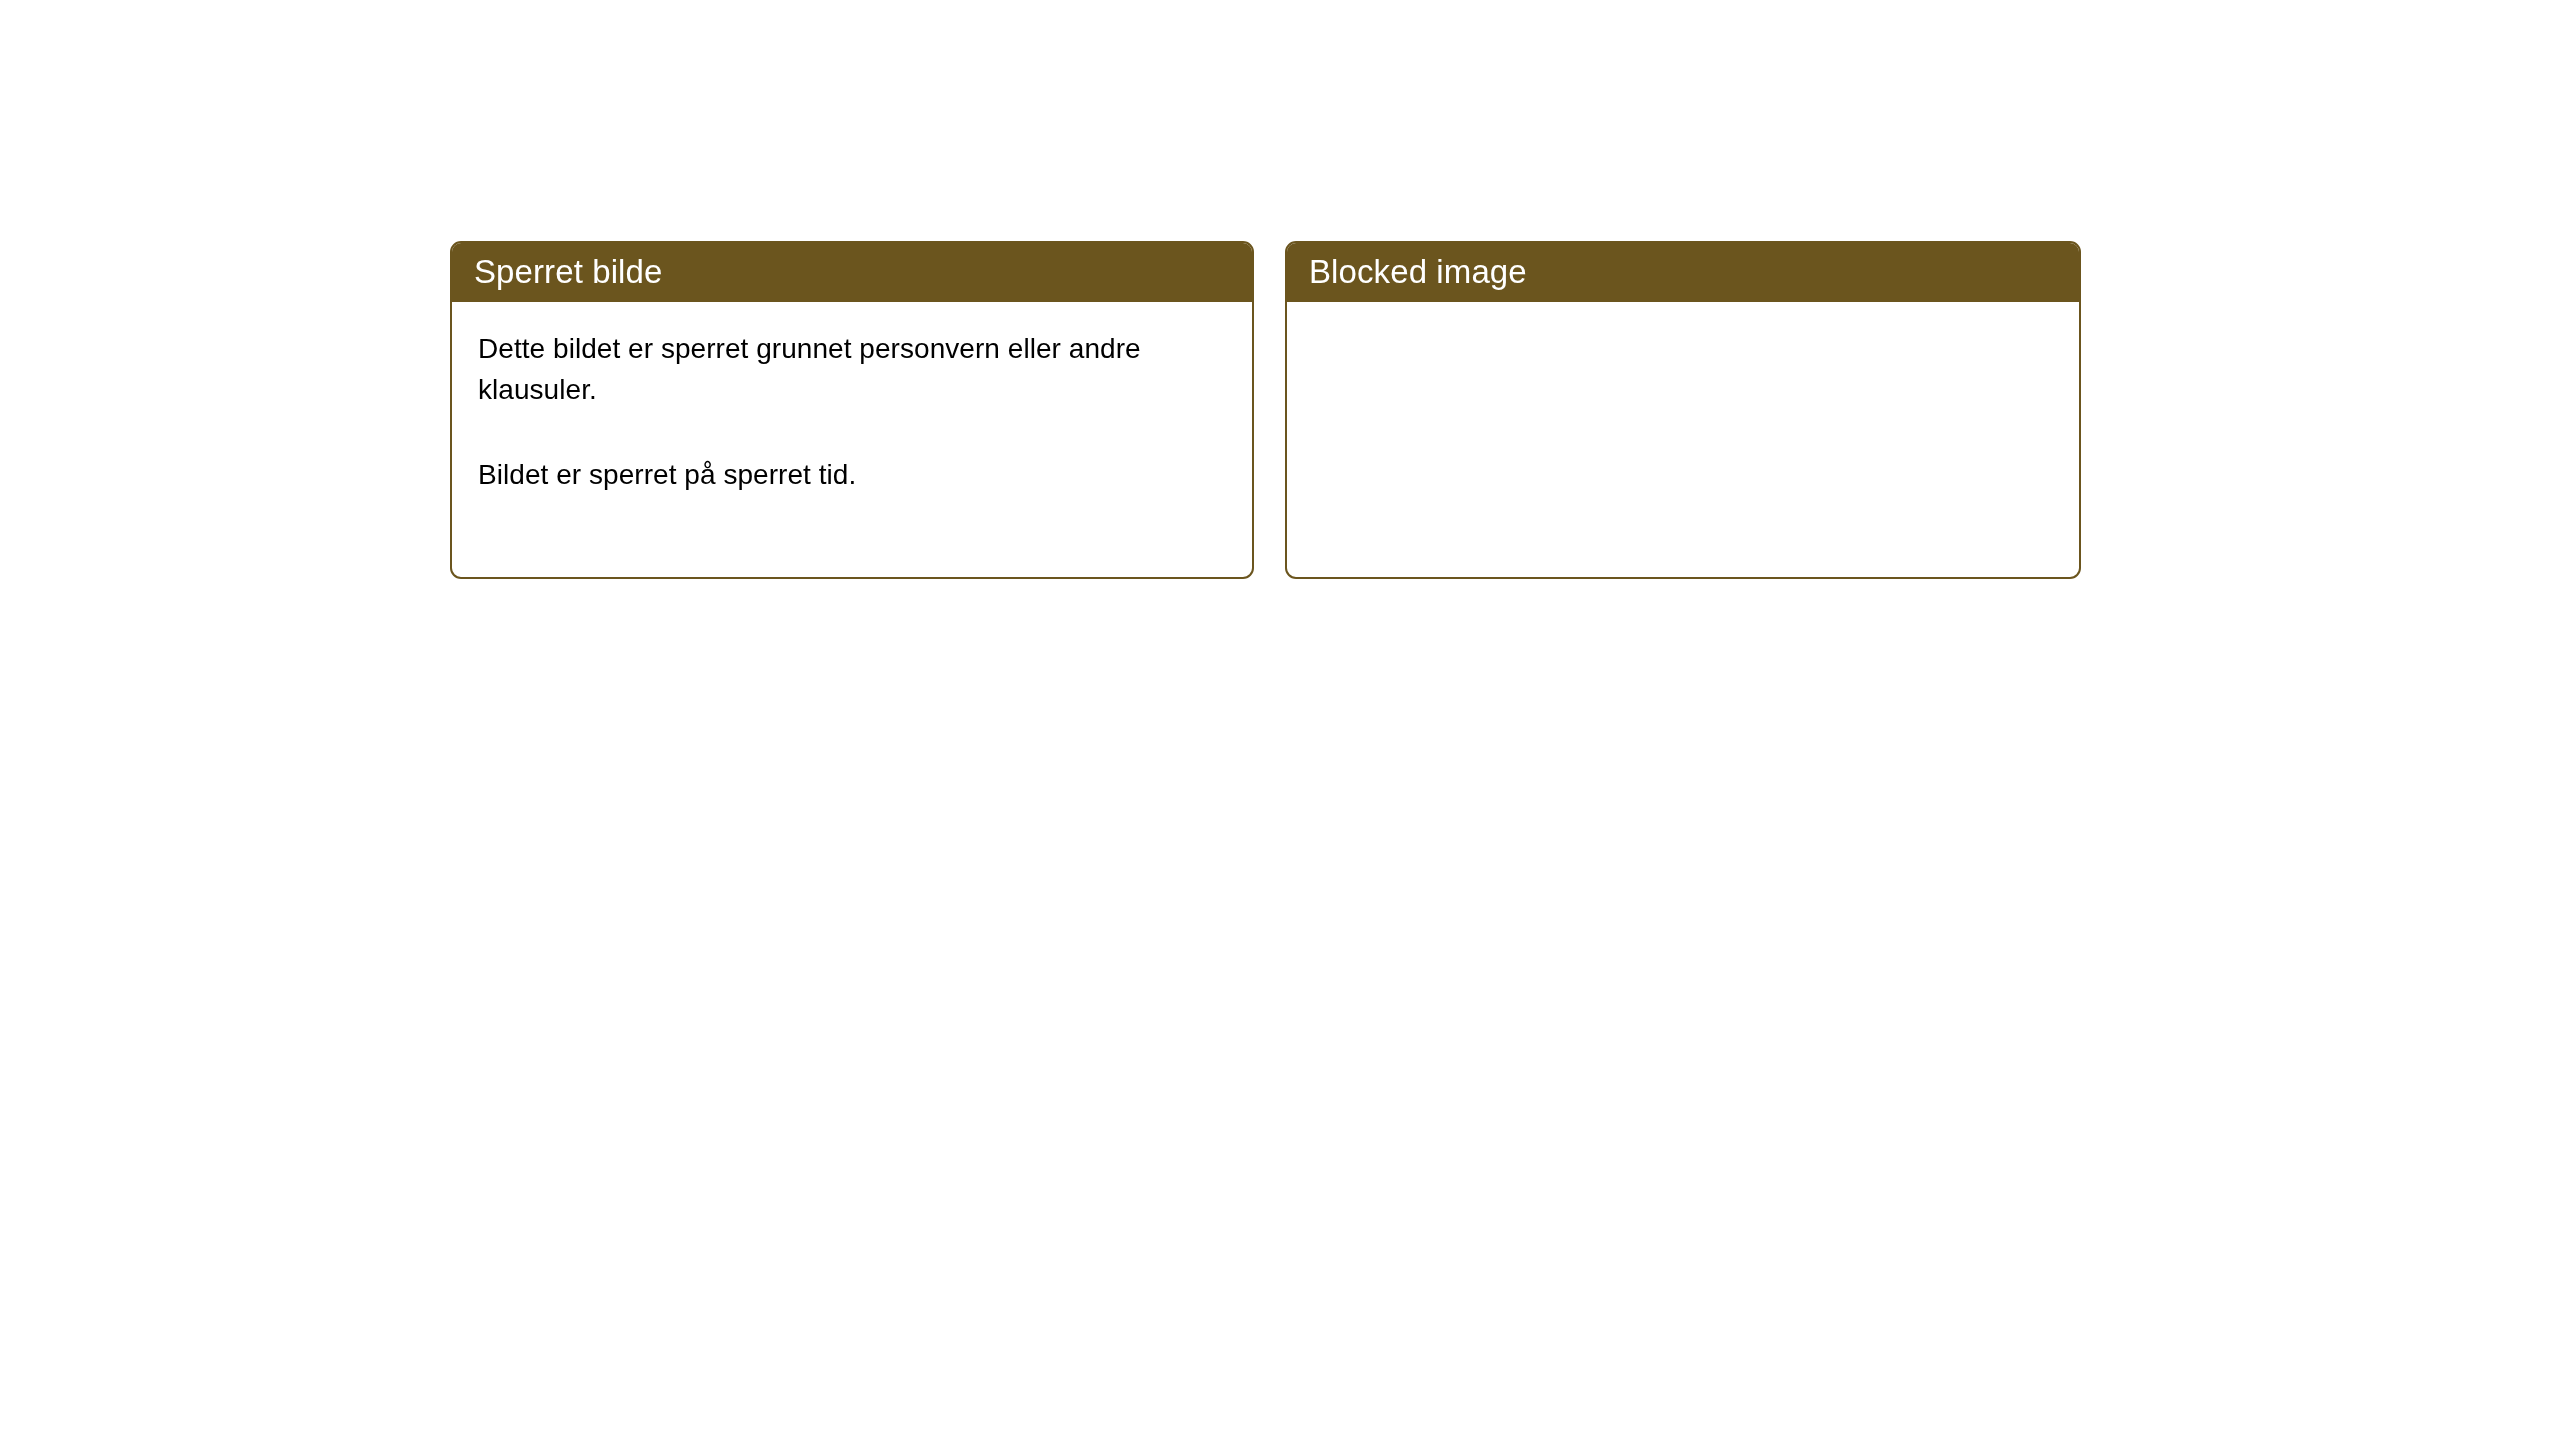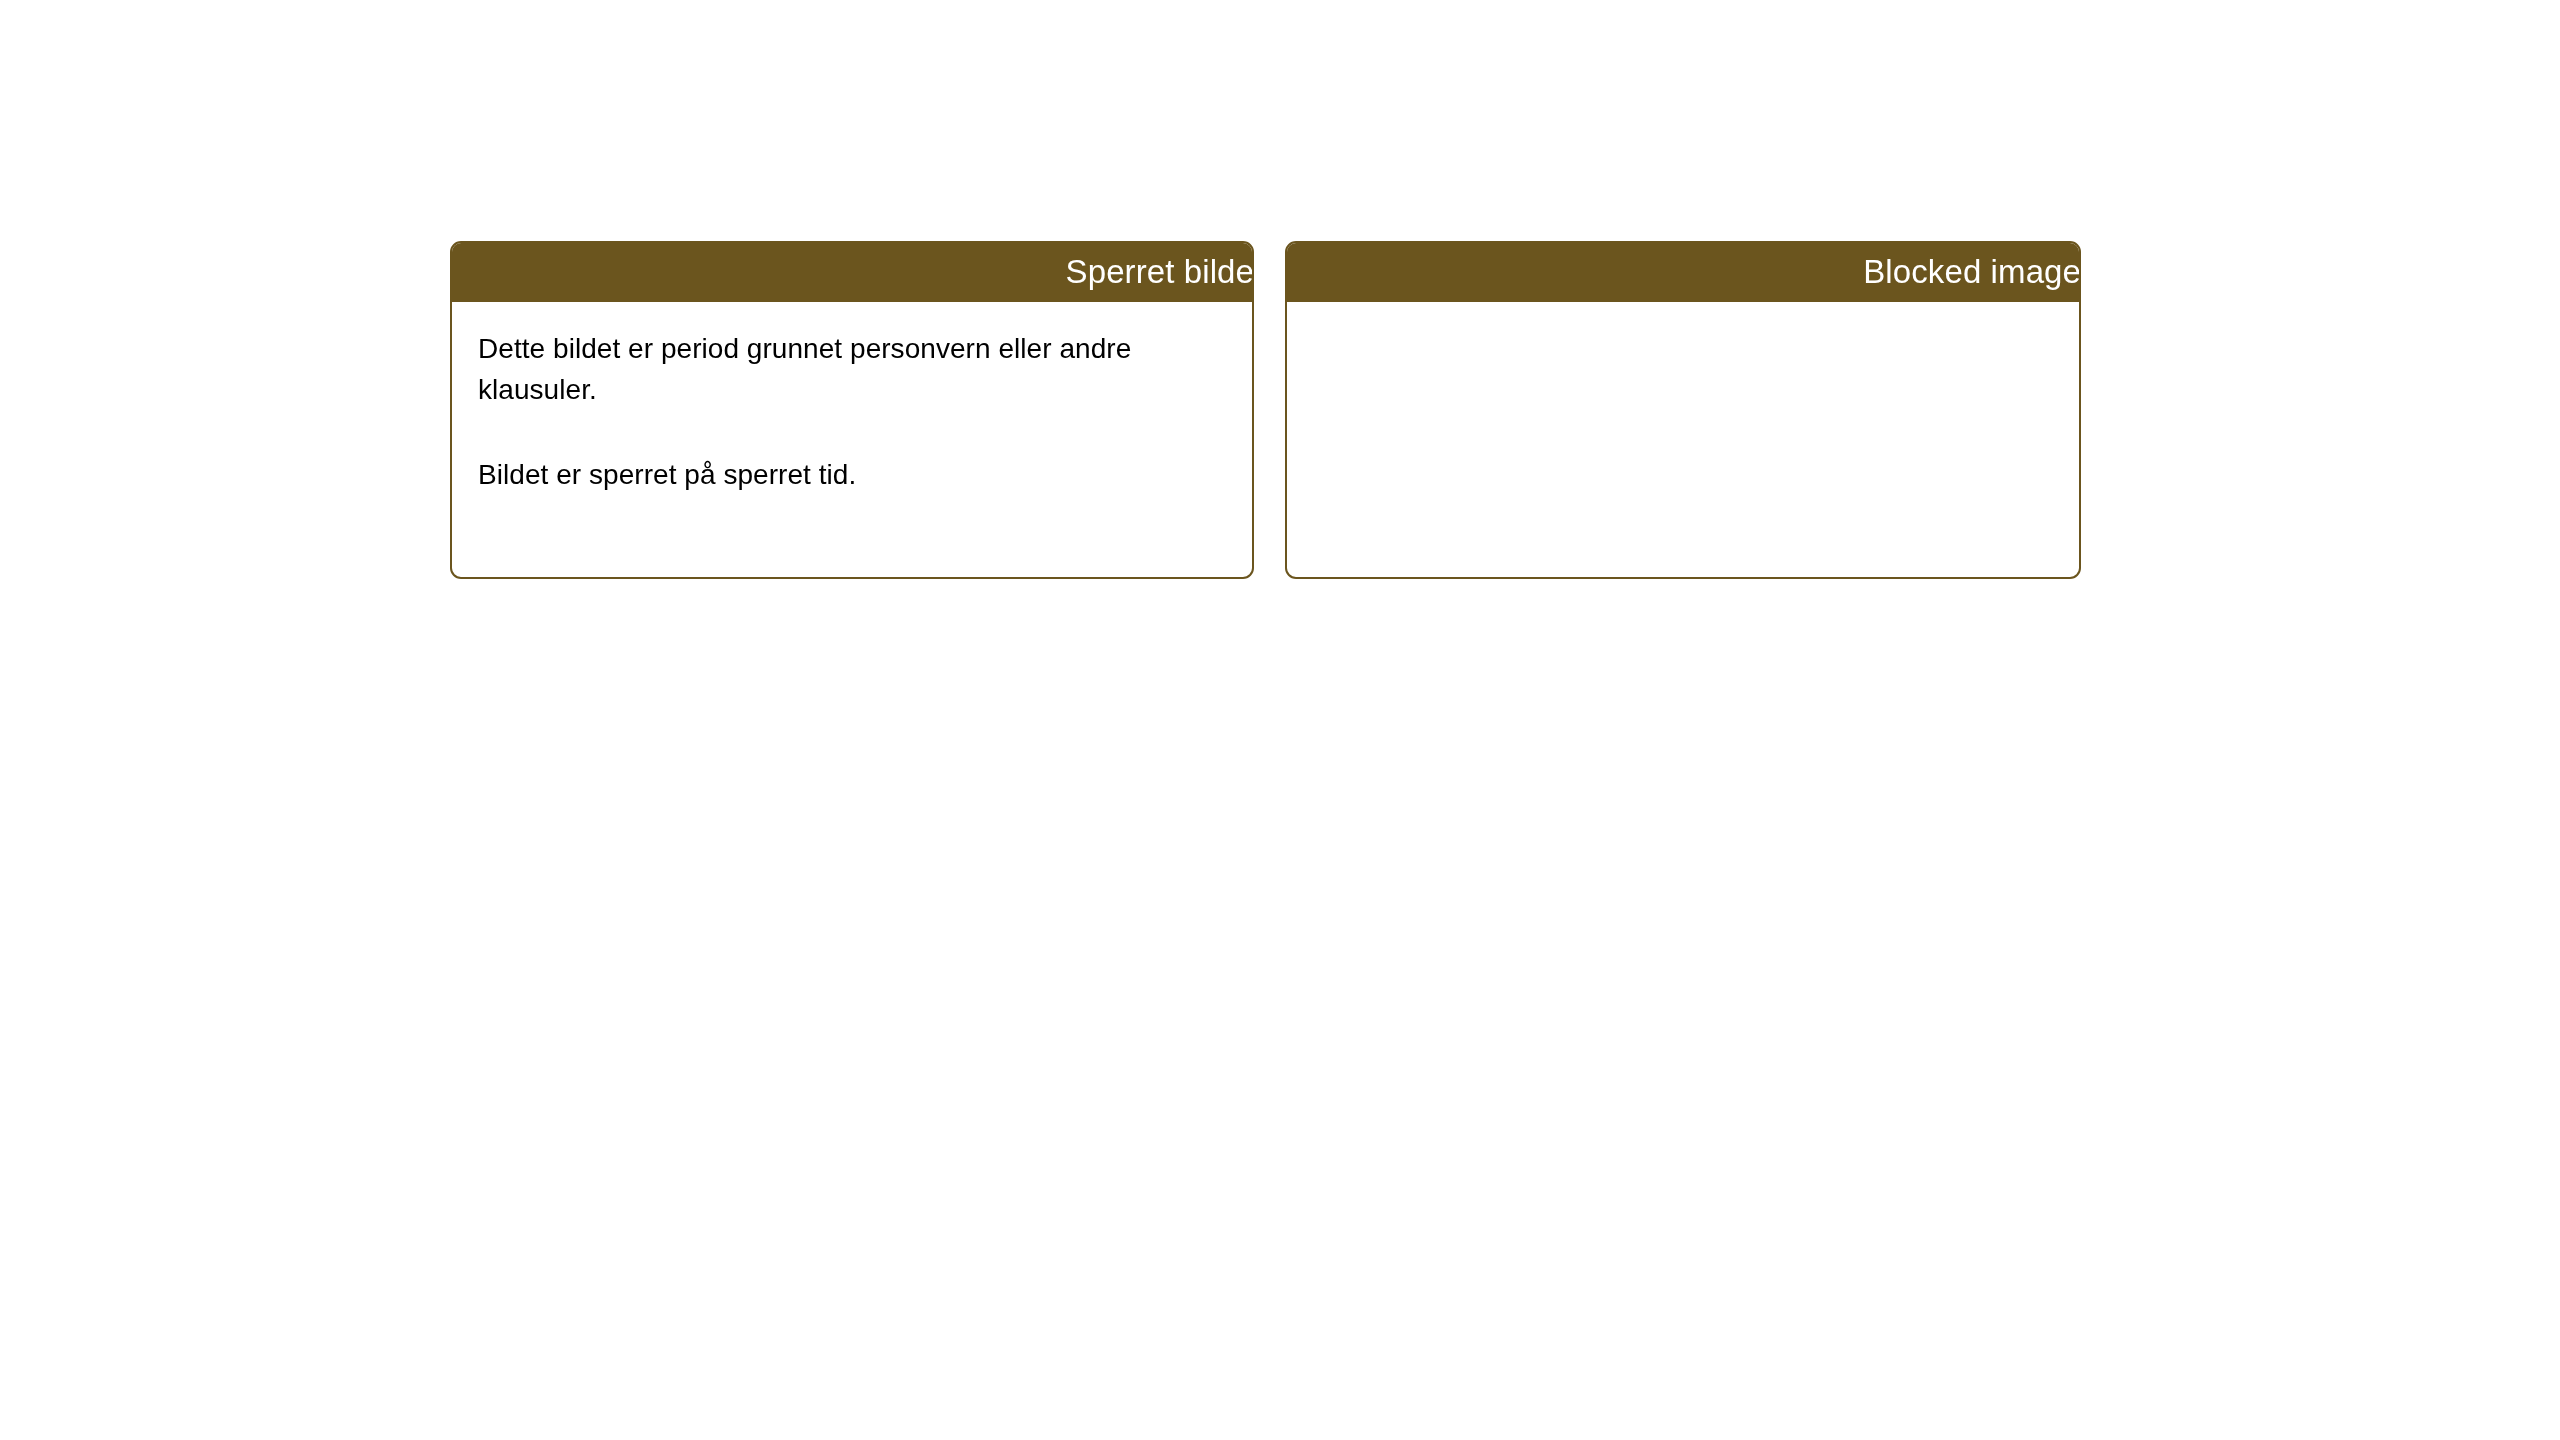--- a/index.html
+++ b/index.html
@@ -51,21 +51,20 @@
   .card-header {
     height: 61px;
     background: #6b551e;
     display: flex;
     align-items: center;
     box-sizing: border-box;
     padding: 0 0 0 24px;
     margin: -2px -2px 0 -2px;
     border-top-left-radius: 10px;
     border-top-right-radius: 10px;
-    justify-content: flex-end;
   }
 
   .card-title {
     color: #ffffff;
     font-size: 33px;
     line-height: 36px;
     font-weight: 400;
     letter-spacing: 0.1px;
     white-space: nowrap;
   }
@@ -91,21 +90,21 @@
 </head>
 <body>
 
 <div class="stage">
 
   <section class="notice-card card-no">
     <header class="card-header">
       <h2 class="card-title">Sperret bilde</h2>
     </header>
     <div class="card-body">
-      <p class="card-paragraph">Dette bildet er period grunnet personvern eller andre klausuler.</p>
+      <p class="card-paragraph">Dette bildet er sperret grunnet personvern eller andre klausuler.</p>
       <div class="paragraph-gap"></div>
       <p class="card-paragraph">Bildet er sperret på sperret tid.</p>
     </div>
   </section>
 
   <section class="notice-card card-en">
     <header class="card-header">
       <h2 class="card-title">Blocked image</h2>
     </header>
     <div class="card-body">

